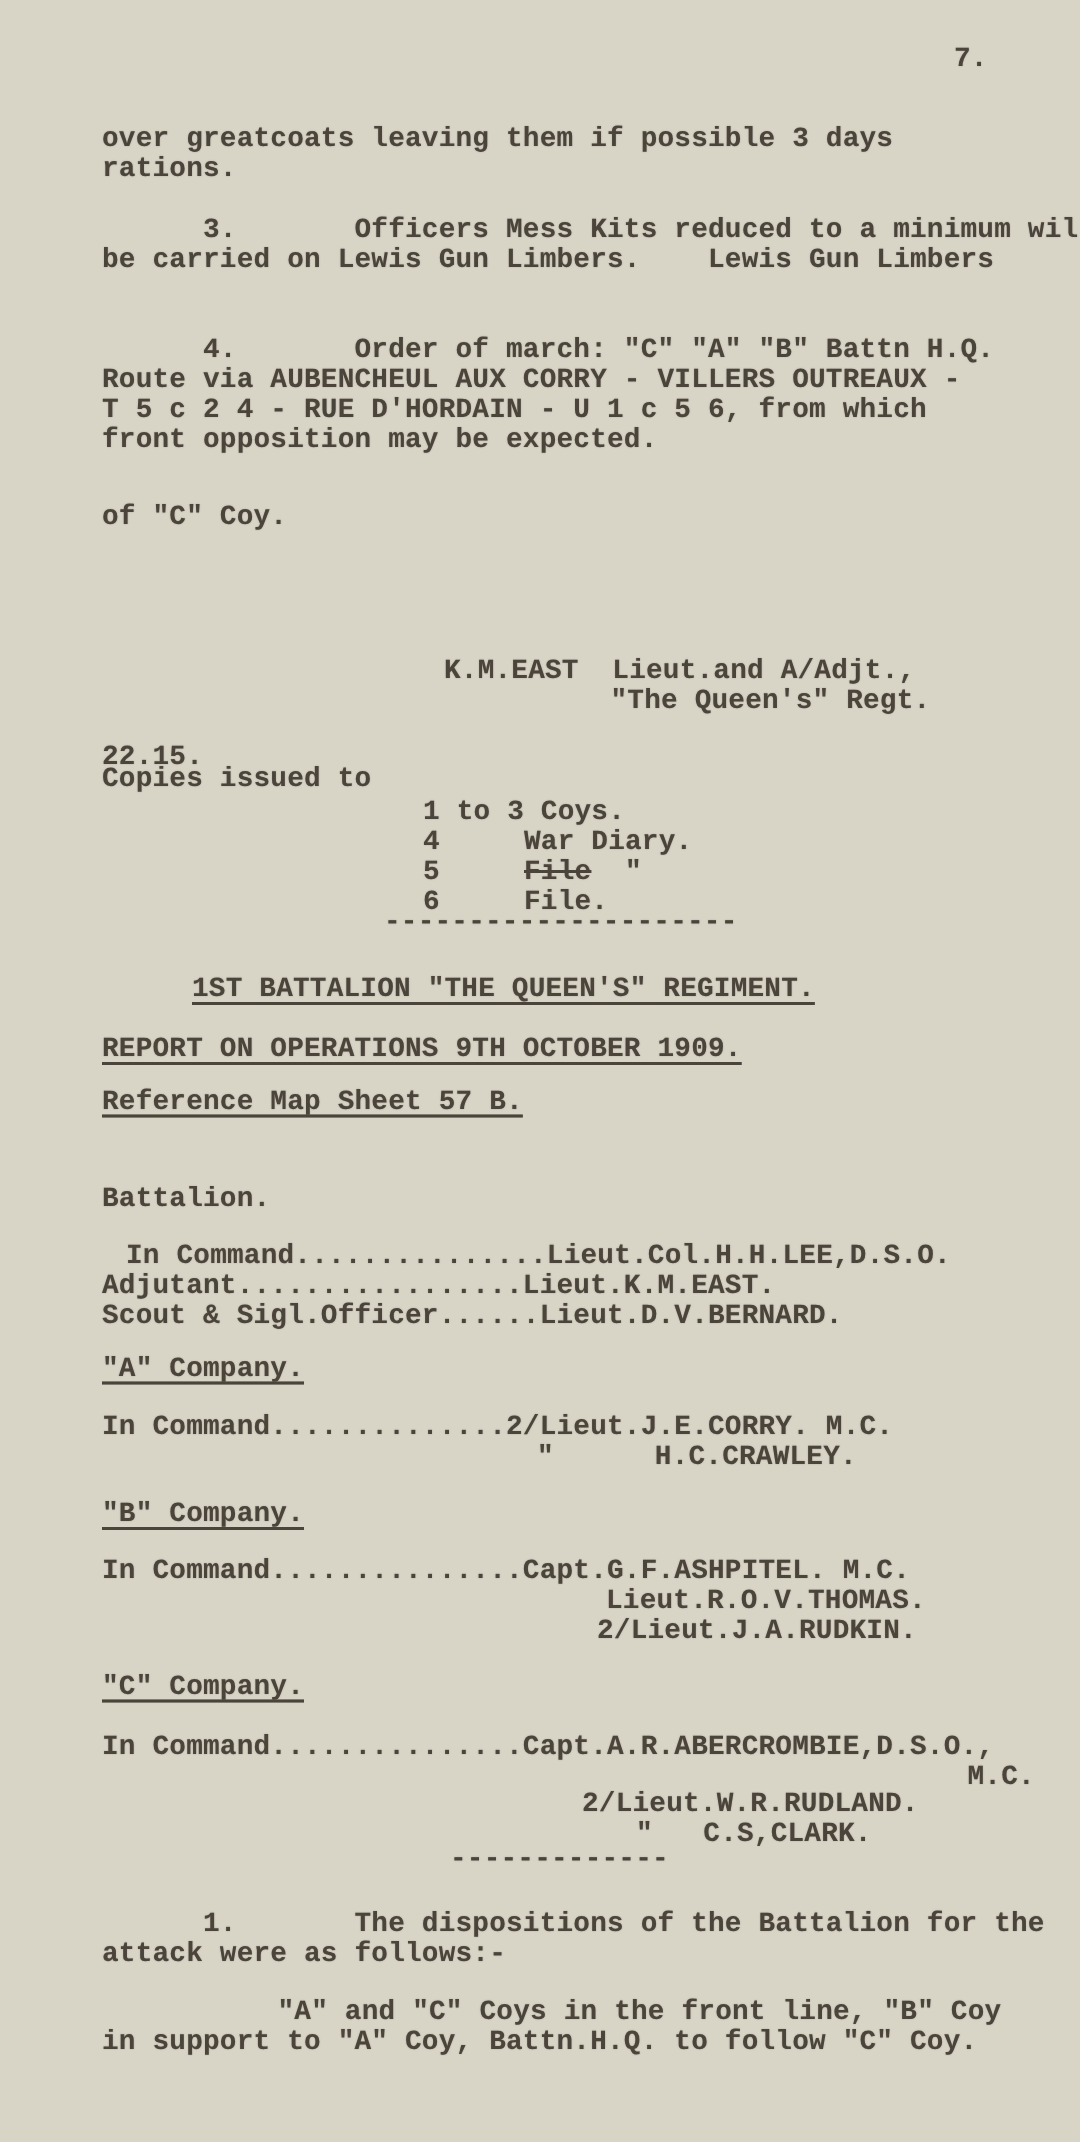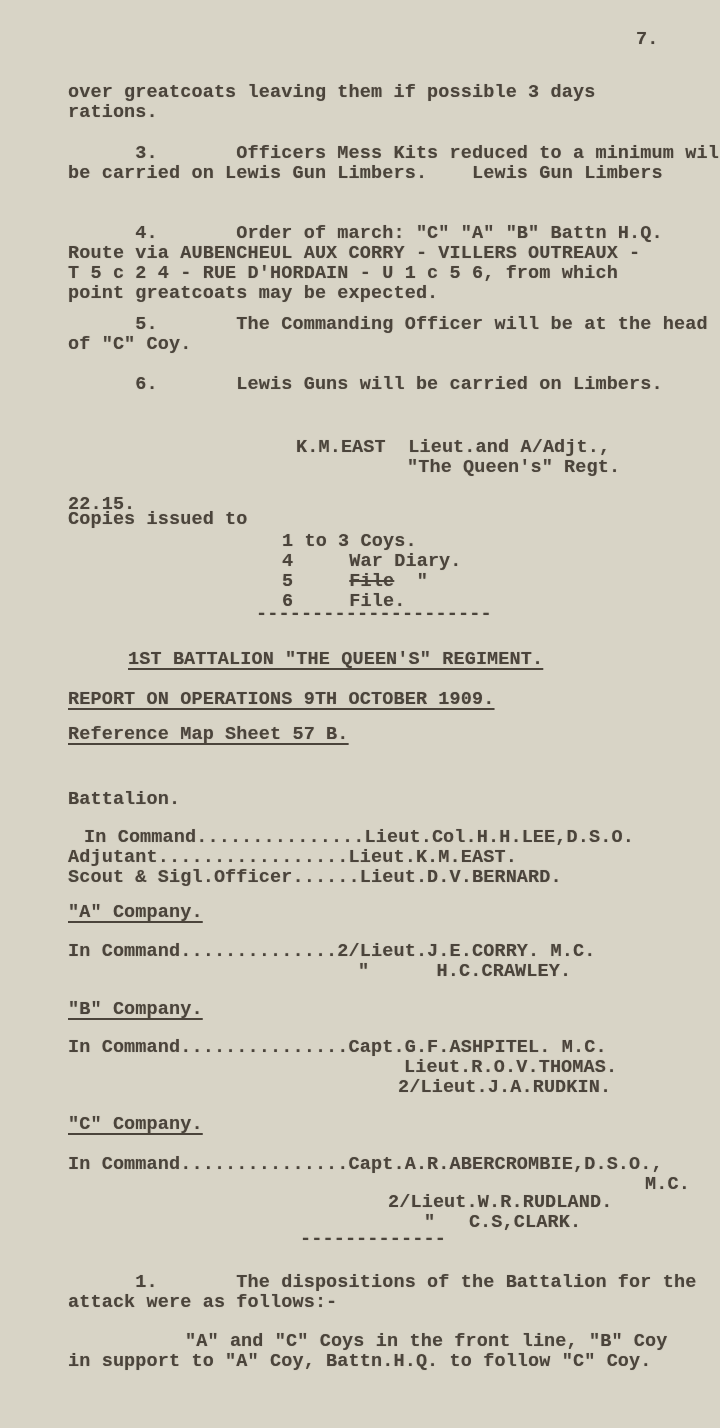--- a/index.html
+++ b/index.html
@@ -48,26 +48,24 @@
 
   <div class="line" style="left:68px;top:83px">over greatcoats leaving them if possible 3 days</div>
   <div class="line" style="left:68px;top:103px">rations.</div>
 
   <div class="line" style="left:68px;top:144px">      3.       Officers Mess Kits reduced to a minimum will</div>
   <div class="line" style="left:68px;top:164px">be carried on Lewis Gun Limbers.    Lewis Gun Limbers</div>
 
   <div class="line" style="left:68px;top:224px">      4.       Order of march: "C" "A" "B" Battn H.Q.</div>
   <div class="line" style="left:68px;top:244px">Route via AUBENCHEUL AUX CORRY - VILLERS OUTREAUX -</div>
   <div class="line" style="left:68px;top:264px">T 5 c 2 4 - RUE D'HORDAIN - U 1 c 5 6, from which</div>
-  <div class="line" style="left:68px;top:284px">point greatcoats may be expected.</div>
+  <div class="line" style="left:68px;top:284px">front opposition may be expected.</div>
 
-  <div class="line" style="left:68px;top:315px">      5.       The Commanding Officer will be at the head</div>
   <div class="line" style="left:68px;top:335px">of "C" Coy.</div>
 
-  <div class="line" style="left:68px;top:375px">      6.       Lewis Guns will be carried on Limbers.</div>
 
   <div class="line" style="left:296px;top:438px">K.M.EAST  Lieut.and A/Adjt.,</div>
   <div class="line" style="left:407px;top:458px">"The Queen's" Regt.</div>
   <div class="line" style="left:68px;top:495px">22.15.</div>
 
   <div class="line" style="left:68px;top:510px">Copies issued to</div>
   <div class="line" style="left:282px;top:532px">1 to 3 Coys.</div>
   <div class="line" style="left:282px;top:552px">4     War Diary.</div>
   <div class="line" style="left:282px;top:572px"><span>5     </span><span class="strike">File</span><span>  "</span></div>
   <div class="line" style="left:282px;top:592px">6     File.</div>

